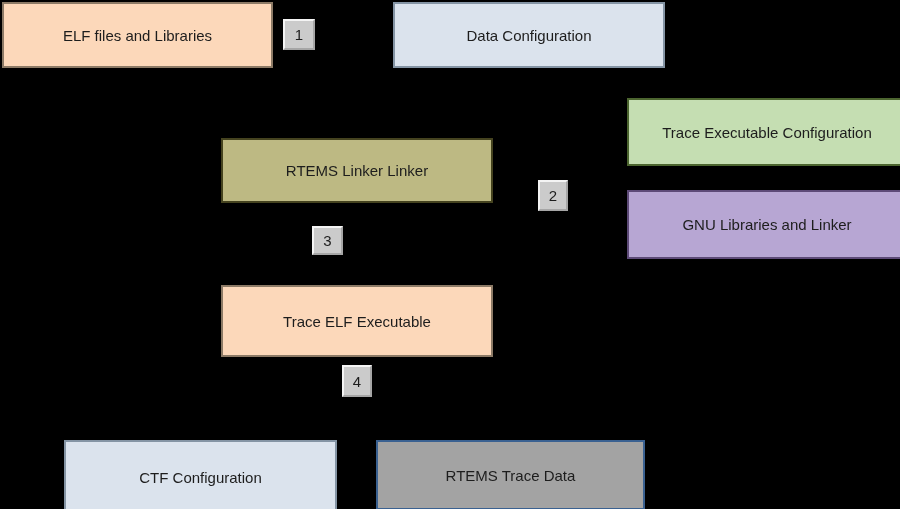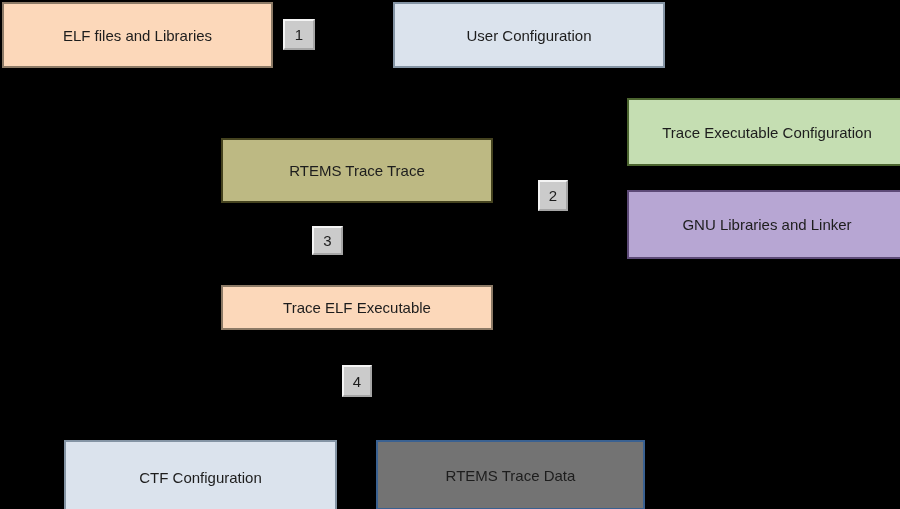--- a/index.html
+++ b/index.html
@@ -42,21 +42,21 @@
     justify-content: center;
     font-size: 15px;
     color: #1d1d1d;
   }
   
   #n-elf      { left: 2px;   top: 2px;   width: 271px; height: 66px; }
   #n-user     { left: 393px; top: 2px;   width: 272px; height: 66px; }
   #n-buffer   { left: 627px; top: 98px;  width: 280px; height: 68px; }
   #n-linker   { left: 221px; top: 138px; width: 272px; height: 65px; }
   #n-gnu      { left: 627px; top: 190px; width: 280px; height: 69px; }
-  #n-traceelf { left: 221px; top: 285px; width: 272px; height: 45px; }
+  #n-traceelf { left: 221px; top: 285px; width: 272px; height: 72px; }
   #n-ctf      { left: 64px;  top: 440px; width: 273px; height: 75px; }
   #n-data     { left: 376px; top: 440px; width: 269px; height: 70px; }
   
   #b-1 { left: 283px; top: 19px;  width: 32px; height: 31px; }
   #b-2 { left: 538px; top: 180px; width: 30px; height: 31px; }
   #b-3 { left: 312px; top: 226px; width: 31px; height: 29px; }
   #b-4 { left: 342px; top: 365px; width: 30px; height: 32px; }
 </style>
 </head>
 <body style="background: rgb(0, 0, 0);">
@@ -80,44 +80,44 @@
       <path d="M357,400 L510,400 L510,436" fill="none"></path>
       <polygon points="510,441 505,431 515,431"></polygon>
     </g>
   </svg>
 
   <div class="node" id="n-elf" style="background: rgb(252, 216, 186); border-color: rgb(140, 122, 102);">
     <span>ELF files and Libraries</span>
   </div>
 
   <div class="node" id="n-user" style="background: rgb(219, 227, 237); border-color: rgb(132, 148, 164);">
-    <span>User Configuration</span>
+    <span>Data Configuration</span>
   </div>
 
   <div class="node" id="n-buffer" style="background: rgb(197, 222, 178); border-color: rgb(76, 101, 47);">
     <span>Trace Executable Configuration</span>
   </div>
 
   <div class="node" id="n-linker" style="background: rgb(189, 185, 131); border-color: rgb(69, 67, 31);">
-    <span>RTEMS Trace Trace</span>
+    <span>RTEMS Linker Linker</span>
   </div>
 
   <div class="node" id="n-gnu" style="background: rgb(183, 166, 211); border-color: rgb(93, 74, 119);">
     <span>GNU Libraries and Linker</span>
   </div>
 
   <div class="node" id="n-traceelf" style="background: rgb(252, 216, 186); border-color: rgb(140, 122, 102);">
     <span>Trace ELF Executable</span>
   </div>
 
   <div class="node" id="n-ctf" style="background: rgb(219, 227, 237); border-color: rgb(132, 148, 164);">
     <span>CTF Configuration</span>
   </div>
 
-  <div class="node" id="n-data" style="background: #737373; border-color: rgb(58, 97, 145);">
+  <div class="node" id="n-data" style="background: #a3a3a3; border-color: rgb(58, 97, 145);">
     <span>RTEMS Trace Data</span>
   </div>
 
   <div class="badge" id="b-1" style="background: rgb(203, 203, 203);">
     <span>1</span>
   </div>
   <div class="badge" id="b-2" style="background: rgb(203, 203, 203);">
     <span>2</span>
   </div>
   <div class="badge" id="b-3" style="background: rgb(203, 203, 203);">

